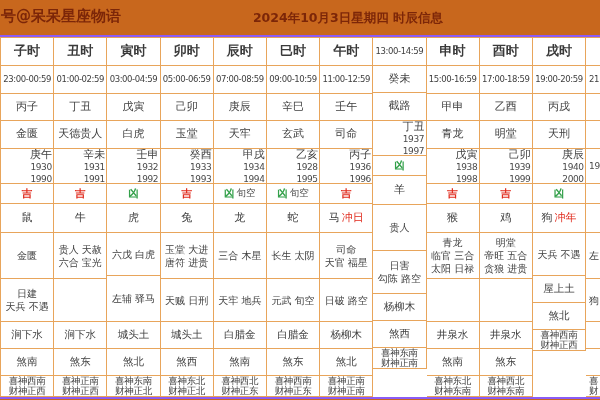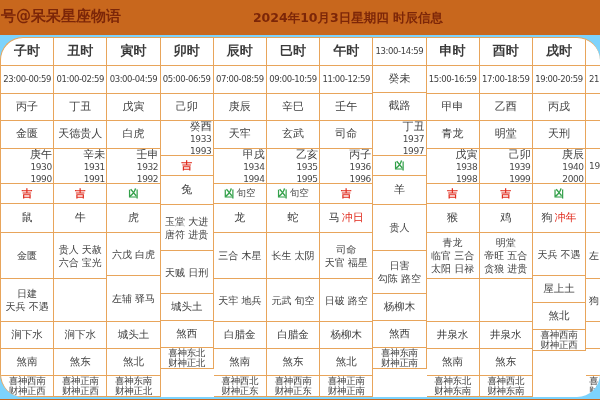--- a/index.html
+++ b/index.html
@@ -1,27 +1,27 @@
 <!DOCTYPE html>
 <html><head>
 <meta charset="utf-8">
 <style>
   * { margin:0; padding:0; box-sizing:border-box; }
   html,body { width:600px; height:400px; overflow:hidden; background:#fff;
     font-family:"DejaVu Sans", sans-serif; }
-  .screen { width:600px; height:400px; display:flex; flex-direction:column; overflow:hidden; background:#7dd3fc; }
+  .screen { width:600px; height:400px; display:flex; flex-direction:column; overflow:hidden; background:#8b5cf6; }
 
   
   .header { flex:none; height:35px; background:#c8671d; position:relative; }
   .account { position:absolute; left:1px; top:7px; font-size:15px; font-weight:bold; color:#7c2608; white-space:nowrap; }
   .title { position:absolute; left:50%; transform:translateX(-50%); top:10px; font-size:12.5px; font-weight:bold; color:#7c2608; white-space:nowrap;margin-left:48px; }
 
   
   .table { flex:none; margin-top:2px; width:600px; display:flex; overflow:hidden;
-    border-top:1px solid #e8a55b; border-left:1px solid #e8a55b; background:#fff;border-radius:23px; }
+    border-top:1px solid #e8a55b; border-left:1px solid #e8a55b; background:#fff; }
   .tcol { flex:0 0 53.2px; display:flex; flex-direction:column; }
   .cell { flex:none; display:flex; flex-direction:column; align-items:center; justify-content:center;
     border-right:1px solid #e8a55b; border-bottom:1px solid #e8a55b;
     color:#404040; text-align:center; white-space:pre-line; overflow:hidden; line-height:1.3; }
   .inline { flex-direction:row; gap:2px; align-items:center; }
 
   .r-name  { height:28px; font-size:13px; font-weight:bold; color:#3a3a3a; }
   .r-time  { height:28px; font-size:8.5px; letter-spacing:-0.4px; }
   .r-ganzhi{ height:27px; font-size:11px; }
   .r-star  { height:28px; font-size:11px; }
@@ -101,20 +101,21 @@
         <div class="cell r-aus">左辅 驿马</div>
         <div class="cell r-nayin">城头土</div>
         <div class="cell r-sha">煞北</div>
         <div class="cell r-dir">喜神东南
 财神正北</div>
       </div>
       <div class="tcol">
         <div class="cell r-name">卯时</div>
         <div class="cell r-time">05:00-06:59</div>
         <div class="cell r-ganzhi">己卯</div>
+        <div class="cell r-star">玉堂</div>
         <div class="cell r-clash"><span class="clash-gz">癸酉</span><span class="clash-years">1933 1993</span></div>
         <div class="cell r-luck inline"><span class="luck-main tone-ji">吉</span></div>
         <div class="cell r-zodiac inline"><span class="zo-animal">兔</span></div>
         <div class="cell r-aus">玉堂 大进
 唐符 进贵</div>
         <div class="cell r-inaus">天贼 日刑</div>
         <div class="cell r-nayin">城头土</div>
         <div class="cell r-sha">煞西</div>
         <div class="cell r-dir">喜神东北
 财神正北</div>
@@ -132,21 +133,21 @@
         <div class="cell r-nayin">白腊金</div>
         <div class="cell r-sha">煞南</div>
         <div class="cell r-dir">喜神西北
 财神正东</div>
       </div>
       <div class="tcol">
         <div class="cell r-name">巳时</div>
         <div class="cell r-time">09:00-10:59</div>
         <div class="cell r-ganzhi">辛巳</div>
         <div class="cell r-star">玄武</div>
-        <div class="cell r-clash"><span class="clash-gz">乙亥</span><span class="clash-years">1935 1995</span></div>
+        <div class="cell r-clash"><span class="clash-gz">乙亥</span><span class="clash-years">1928 1995</span></div>
         <div class="cell r-luck inline"><span class="luck-main tone-xiong">凶</span><span class="luck-extra">旬空</span></div>
         <div class="cell r-zodiac inline"><span class="zo-animal">蛇</span></div>
         <div class="cell r-aus">长生 太阴</div>
         <div class="cell r-inaus">元武 旬空</div>
         <div class="cell r-nayin">白腊金</div>
         <div class="cell r-sha">煞东</div>
         <div class="cell r-dir">喜神西南
 财神正东</div>
       </div>
       <div class="tcol">

